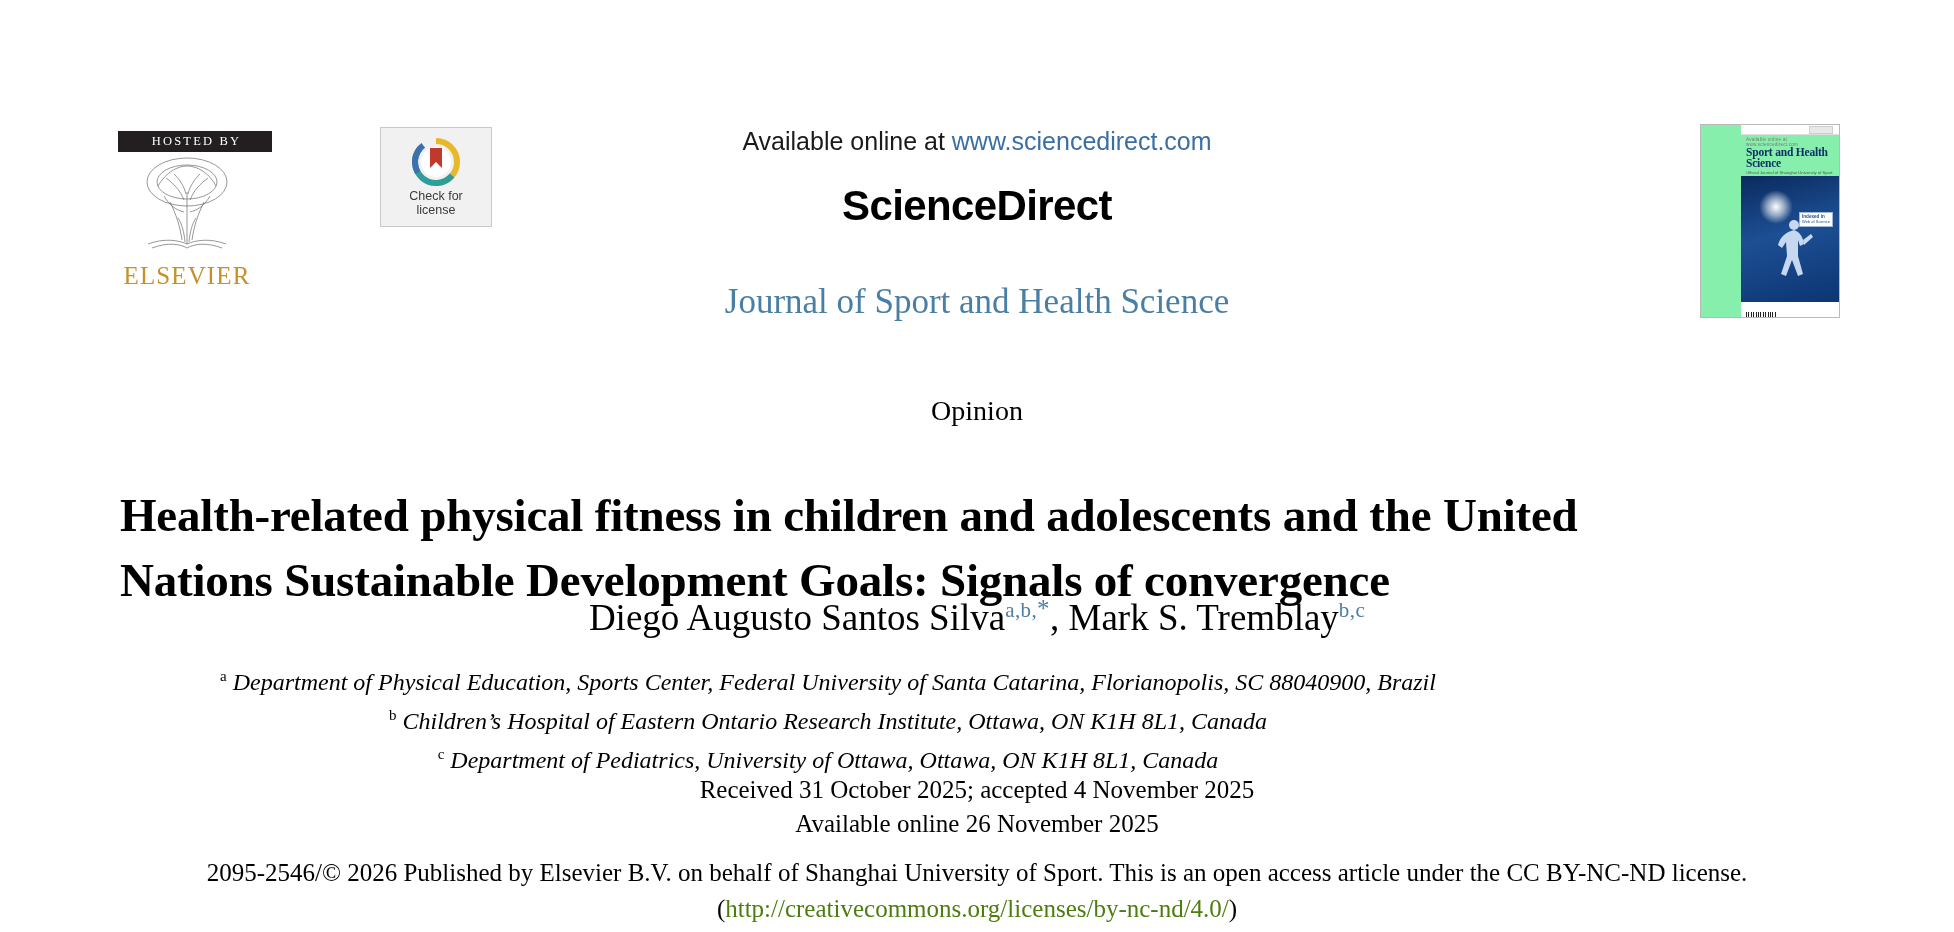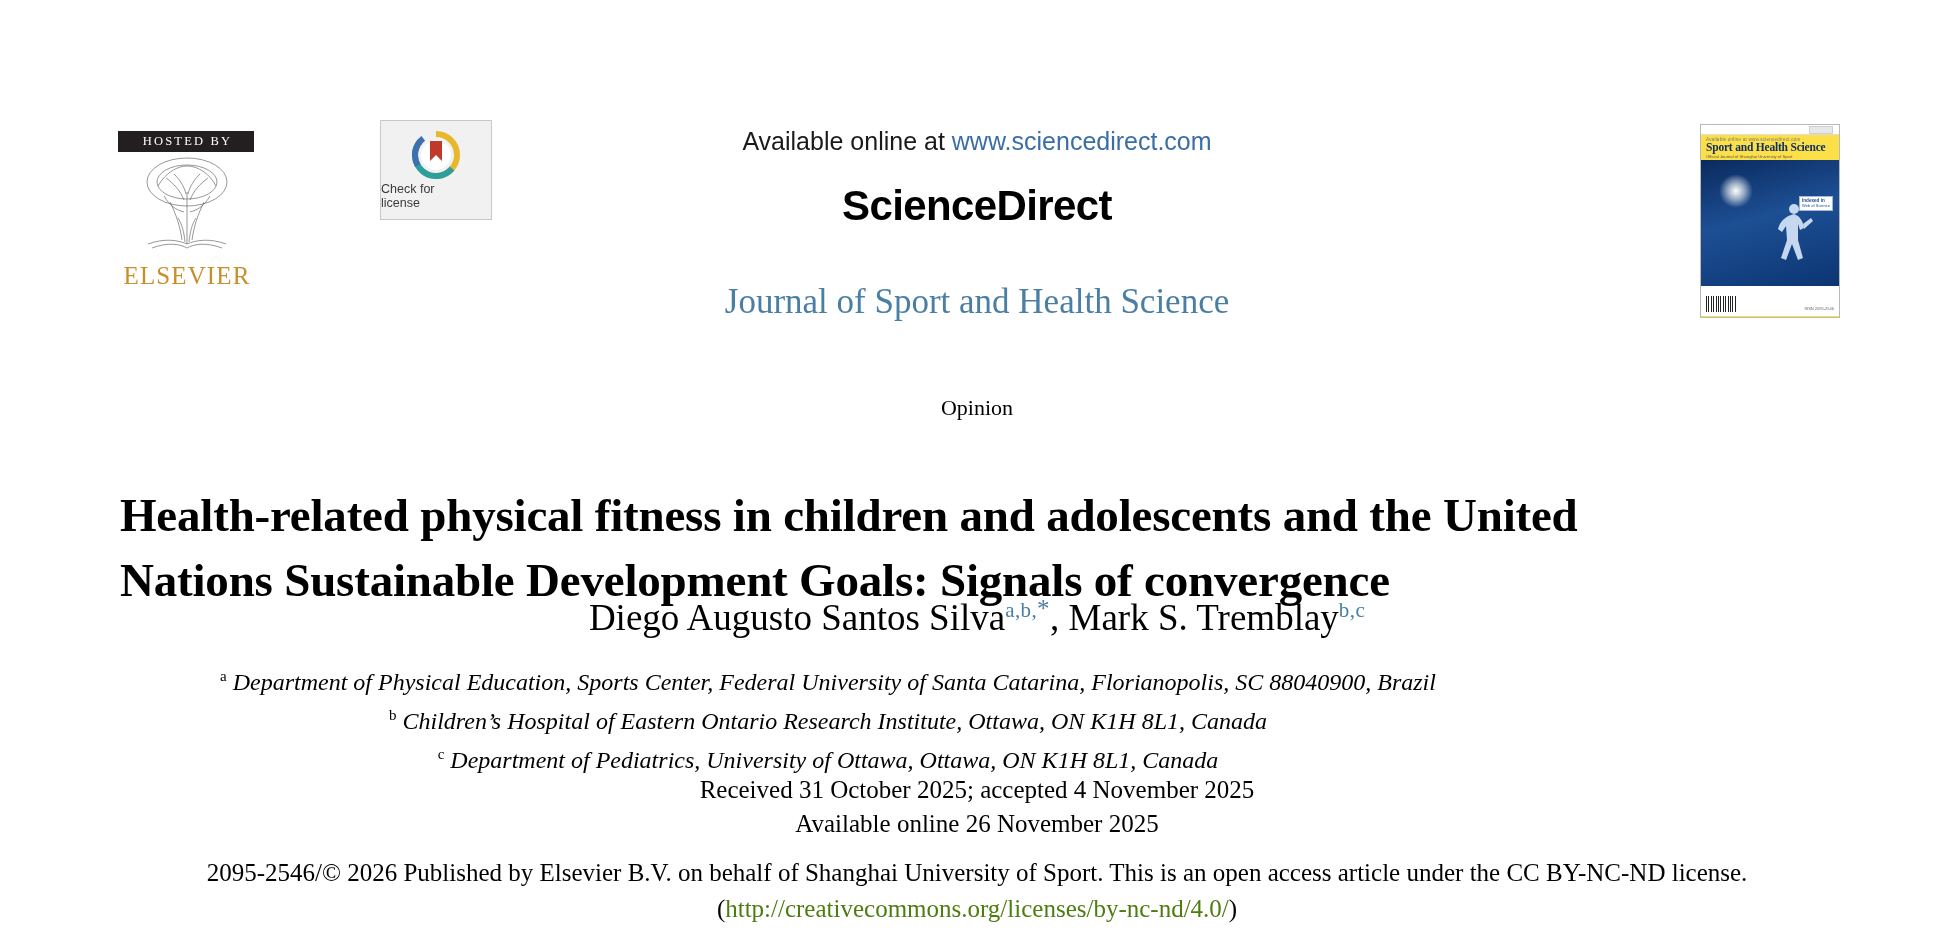--- a/index.html
+++ b/index.html
@@ -32,21 +32,21 @@
 
   
   .elsevier-block {
     position: absolute;
     left: 118px;
     top: 131px;
     width: 138px;
     text-align: center;
   }
   .hosted-by-bar {
-    width: 136px;
+    width: 154px;
     height: 21px;
     background: #231f20;
     color: #ffffff;
     font-family: "Liberation Serif", serif;
     font-size: 12.5px;
     letter-spacing: 2.2px;
     line-height: 21px;
     text-align: center;
     box-sizing: border-box;
     padding-left: 3px;
@@ -63,27 +63,27 @@
     font-size: 25px;
     letter-spacing: 1.1px;
     color: #c8902a;
     margin-top: 2px;
   }
 
   
   .crossmark {
     position: absolute;
     left: 380px;
-    top: 120px;
+    top: 127px;
     width: 112px;
     height: 100px;
     background: #f1f1f1;
     border: 1px solid #c9c9c9;
     box-sizing: border-box;
-    text-align: left;
+    text-align: center;
   }
   .crossmark .cm-ring {
     margin: 9px auto 2px auto;
     width: 50px;
     height: 50px;
     position: relative;
   }
   .crossmark .cm-text {
     font-family: "Liberation Sans", sans-serif;
     font-size: 12.5px;
@@ -129,23 +129,24 @@
   }
 
   
   .cover {
     position: absolute;
     left: 1700px;
     top: 124px;
     width: 140px;
     height: 194px;
     border: 1px solid #b9b9b9;
-    background: #fde047;
+    background: #86efac;
     box-sizing: border-box;
     overflow: hidden;
+    padding-left: 40px;
   }
   .cover .cov-topbar {
     height: 9px;
     background: #ffffff;
     border-bottom: 1px solid #ddd;
     position: relative;
   }
   .cover .cov-topbar:after {
     content: "";
     position: absolute;
@@ -243,21 +244,21 @@
   }
   .cover .cov-badge b { font-size: 4.6px; }
 
   
   .article-type {
     position: absolute;
     left: 0;
     top: 395px;
     width: 1954px;
     text-align: center;
-    font-size: 22px;
+    font-size: 28px;
   }
   .title {
     position: absolute;
     left: 120px;
     top: 452px;
     width: 1714px;
     text-align: left;
     font-size: 47px;
     line-height: 65px;
     letter-spacing: -0.2px;

